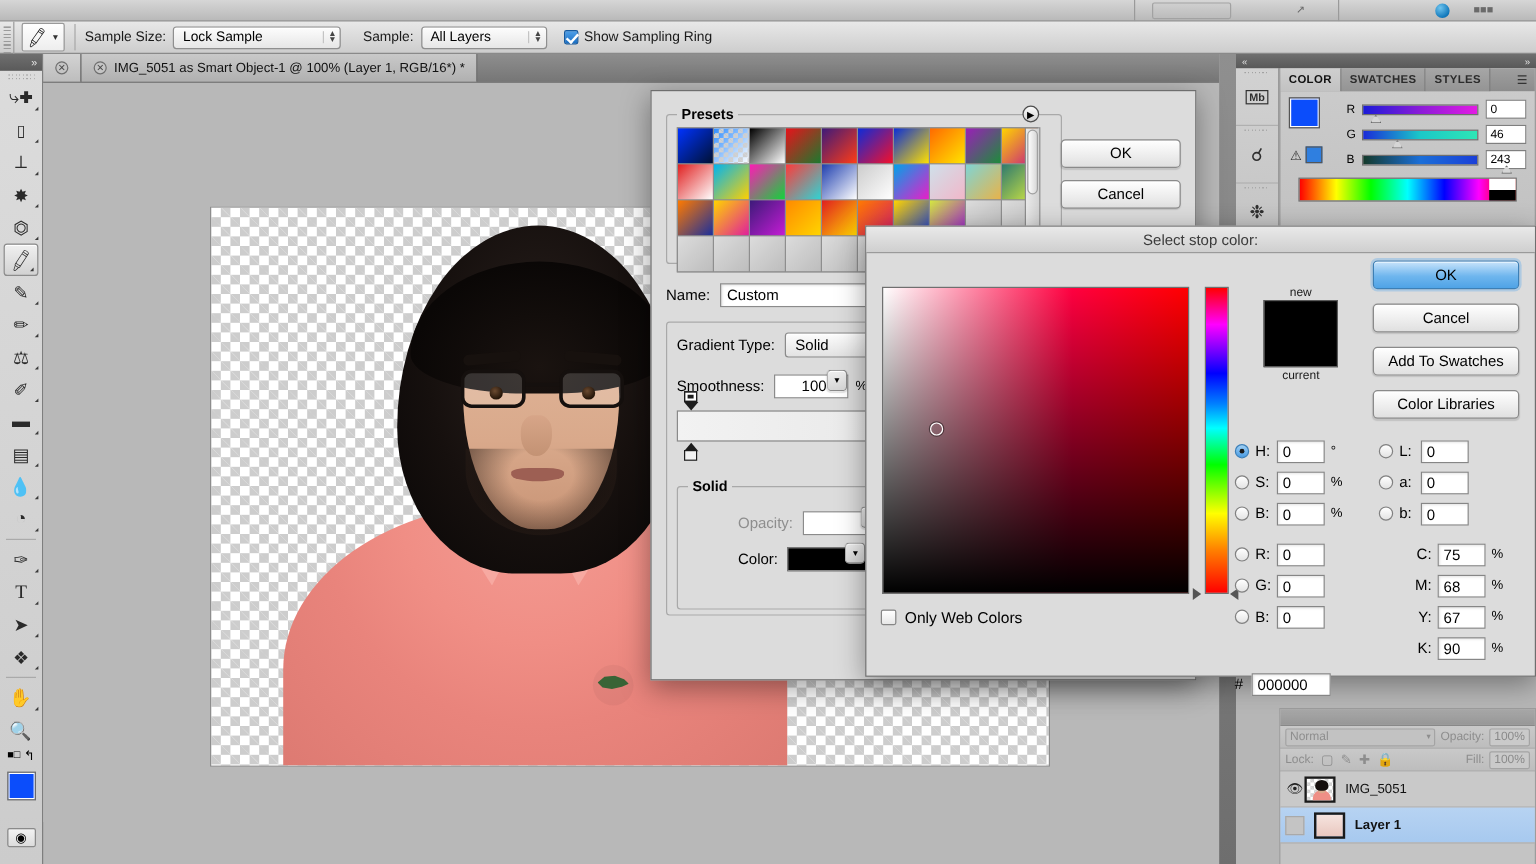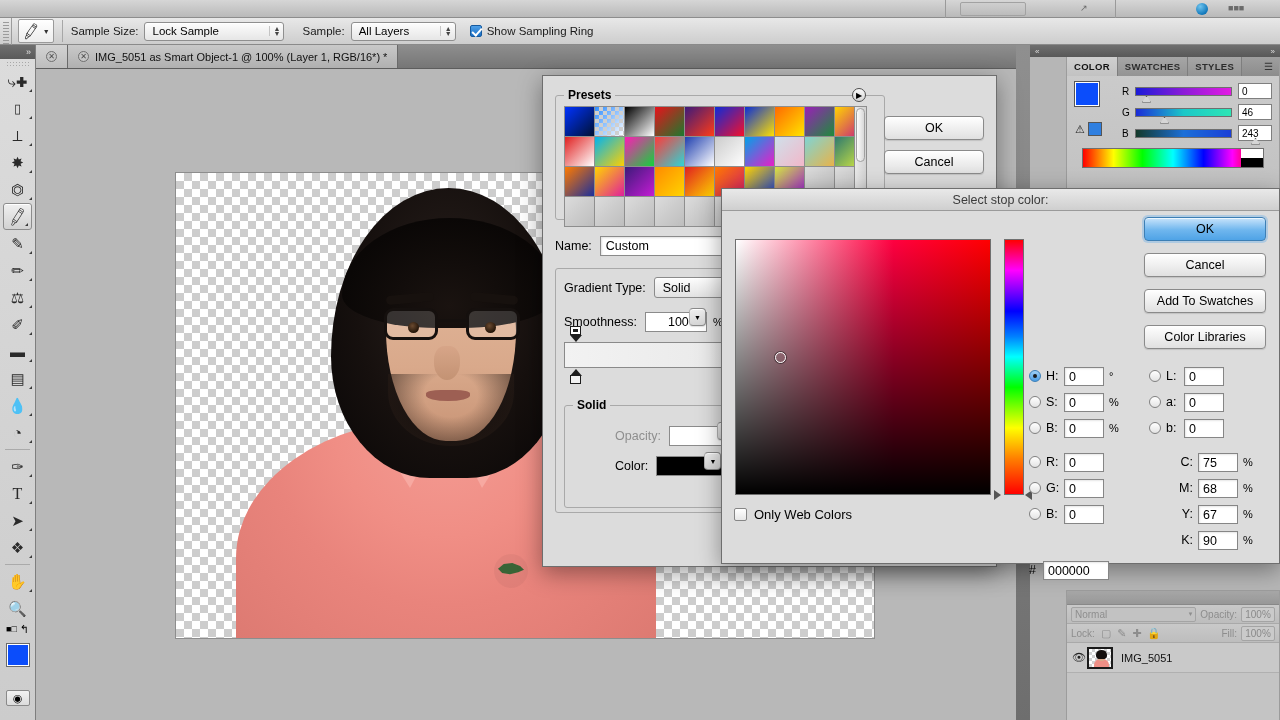--- a/index.html
+++ b/index.html
@@ -709,20 +709,28 @@
     </div>
   </div>
 
   <div class="dock">
     <div class="dock-rail"></div>
     <div class="dock-head">
       <span>«</span>
       <span>»</span>
     </div>
 
+    <div class="iconcol">
+      <div class="ic">
+          <i class="dots"></i>
+        <span style="border:1px solid #333;padding:0 2px;font-size:9px;font-weight:bold;">Mb</span>
+        </div>
+      <div class="ic"><i class="dots"></i>☌</div>
+      <div class="ic"><i class="dots"></i>❉</div>
+    </div>
 
     <div class="colorpanel">
       <div class="paneltabs">
         <div class="ptab active">COLOR</div>
         <div class="ptab">SWATCHES</div>
         <div class="ptab">STYLES</div>
         <div class="pmenu">☰</div>
       </div>
       <div class="colorbody">
         <div class="cp-swatches">
@@ -782,20 +790,25 @@
       <div class="layerrow">
         <span class="eye">👁</span>
         <span class="thumb">
           <span class="mini">
               <i class="ms"></i>
               <i class="mf"></i>
               <i class="mh"></i>
             </span>
         </span>
         <span class="layername">IMG_5051</span>
+      </div>
+      <div class="layerrow selected">
+        <span class="eyeslot"></span>
+        <span class="thumb flat" style="margin-left:8px;"></span>
+        <span class="layername bold">Layer 1</span>
       </div>
     </div>
   </div>
 
   <div class="dialog" id="gradient-editor">
     <div class="dlg-body">
 
       <fieldset class="grp" style="width:330px; height:132px; padding-top:4px;">
         <legend>Presets</legend>
         <div class="presetwrap">
@@ -917,20 +930,25 @@
       <div class="t">Select stop color:</div>
     </div>
 
     <div class="sv">
       <div class="marker"></div>
     </div>
     <div class="huebar"></div>
     <div class="hue-arrow-l"></div>
     <div class="hue-arrow-r"></div>
 
+    <div class="newcur">
+      <div class="lab">new</div>
+      <div class="sw"></div>
+      <div class="lab" style="margin-top:2px;">current</div>
+    </div>
 
     <div class="sc-buttons">
       <div class="btn primary">OK</div>
       <div class="btn">Cancel</div>
       <div class="btn">Add To Swatches</div>
       <div class="btn">Color Libraries</div>
     </div>
 
     <div class="numgrid">
 

